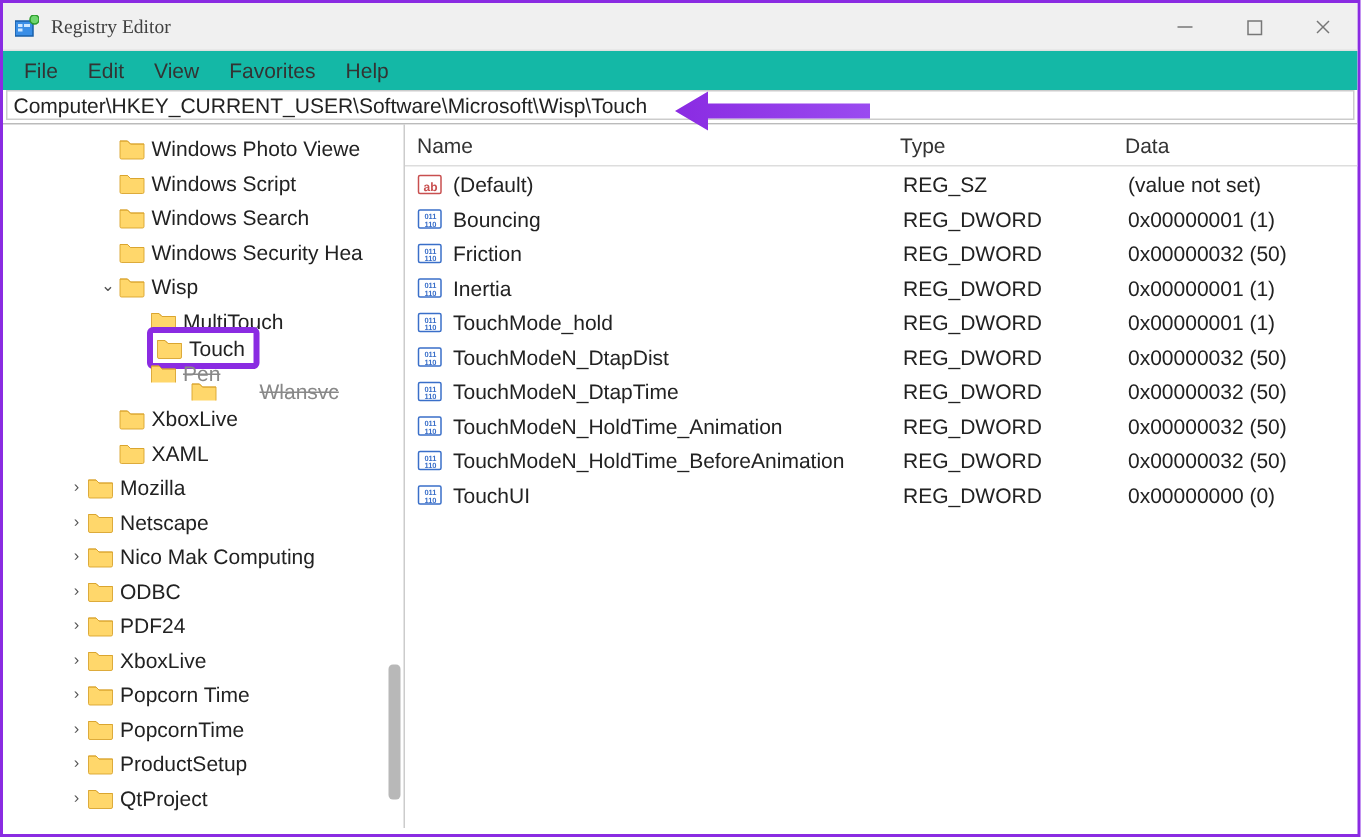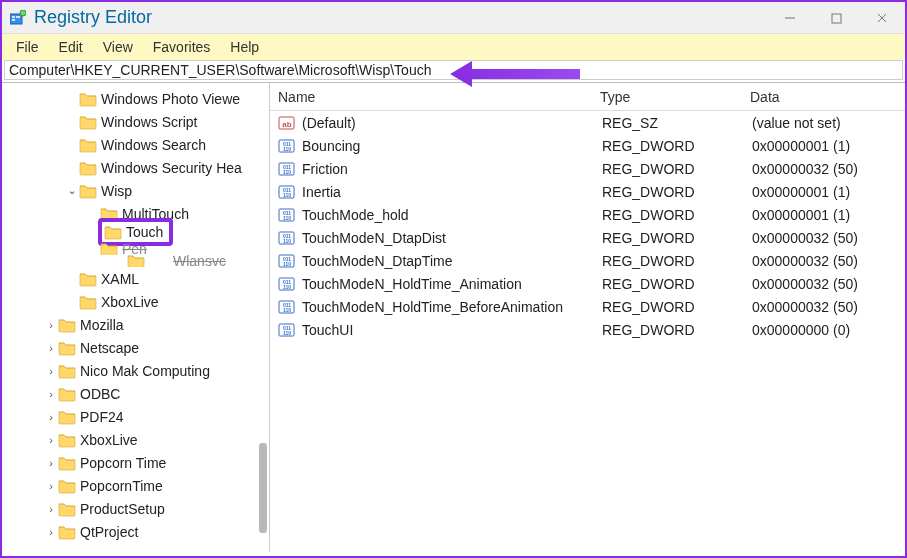--- a/index.html
+++ b/index.html
@@ -20,37 +20,37 @@
     display: flex;
     align-items: center;
     padding: 0 8px;
     border-bottom: 1px solid #e0e0e0;
     position: relative;
   }
   .titlebar .app-icon {
     width: 16px; height: 16px;
     margin-right: 8px;
   }
-  .titlebar .title { font-size: 18px; color: #0369a1; }
+  .titlebar .title { font-size: 13px; color: #404040; font-family: Liberation Serif, serif; }
   .win-controls {
     position: absolute;
     right: 0; top: 0;
     display: flex;
     height: 32px;
   }
   .win-controls .wc {
     width: 46px;
     display: flex;
     align-items: center;
     justify-content: center;
     color: #666;
   }
   .menubar {
     height: 26px;
-    background: #fef9c3;
+    background: #14b8a6;
     display: flex;
     align-items: center;
     padding: 0 4px;
     font-size: 14px;
     color: #333;
   }
   .menubar .mitem { padding: 2px 10px; cursor: default; }
   .addressbar {
     height: 20px;
     border: 1px solid #ccc;
@@ -282,30 +282,30 @@
         </svg>
         <span class="label" style="text-decoration: line-through; color: rgb(136, 136, 136);">Wlansvc</span>
       </div>
       <div class="tree-row">
         <span class="indent" style="width: 63px;"></span>
         <span class="expander"></span>
         <svg class="folder-icon" viewBox="0 0 18 16">
           <path d="M1 3 h5 l2 2 h9 v9 a1 1 0 0 1 -1 1 h-14 a1 1 0 0 1 -1 -1 z" fill="#ffd76b" stroke="#d9a42e" stroke-width="0.6"></path>
           <path d="M1 3 h5 l2 2 h9" fill="none" stroke="#d9a42e" stroke-width="0.6"></path>
         </svg>
+        <span class="label">XboxLive</span>
+      </div>
+      <div class="tree-row">
+        <span class="indent" style="width: 63px;"></span>
+        <span class="expander"></span>
+        <svg class="folder-icon" viewBox="0 0 18 16">
+          <path d="M1 3 h5 l2 2 h9 v9 a1 1 0 0 1 -1 1 h-14 a1 1 0 0 1 -1 -1 z" fill="#ffd76b" stroke="#d9a42e" stroke-width="0.6"></path>
+          <path d="M1 3 h5 l2 2 h9" fill="none" stroke="#d9a42e" stroke-width="0.6"></path>
+        </svg>
         <span class="label">XAML</span>
-      </div>
-      <div class="tree-row">
-        <span class="indent" style="width: 63px;"></span>
-        <span class="expander"></span>
-        <svg class="folder-icon" viewBox="0 0 18 16">
-          <path d="M1 3 h5 l2 2 h9 v9 a1 1 0 0 1 -1 1 h-14 a1 1 0 0 1 -1 -1 z" fill="#ffd76b" stroke="#d9a42e" stroke-width="0.6"></path>
-          <path d="M1 3 h5 l2 2 h9" fill="none" stroke="#d9a42e" stroke-width="0.6"></path>
-        </svg>
-        <span class="label">XboxLive</span>
       </div>
       <div class="tree-row">
         <span class="indent" style="width: 42px;"></span>
         <span class="expander">›</span>
         <svg class="folder-icon" viewBox="0 0 18 16">
           <path d="M1 3 h5 l2 2 h9 v9 a1 1 0 0 1 -1 1 h-14 a1 1 0 0 1 -1 -1 z" fill="#ffd76b" stroke="#d9a42e" stroke-width="0.6"></path>
           <path d="M1 3 h5 l2 2 h9" fill="none" stroke="#d9a42e" stroke-width="0.6"></path>
         </svg>
         <span class="label">Mozilla</span>
       </div>

